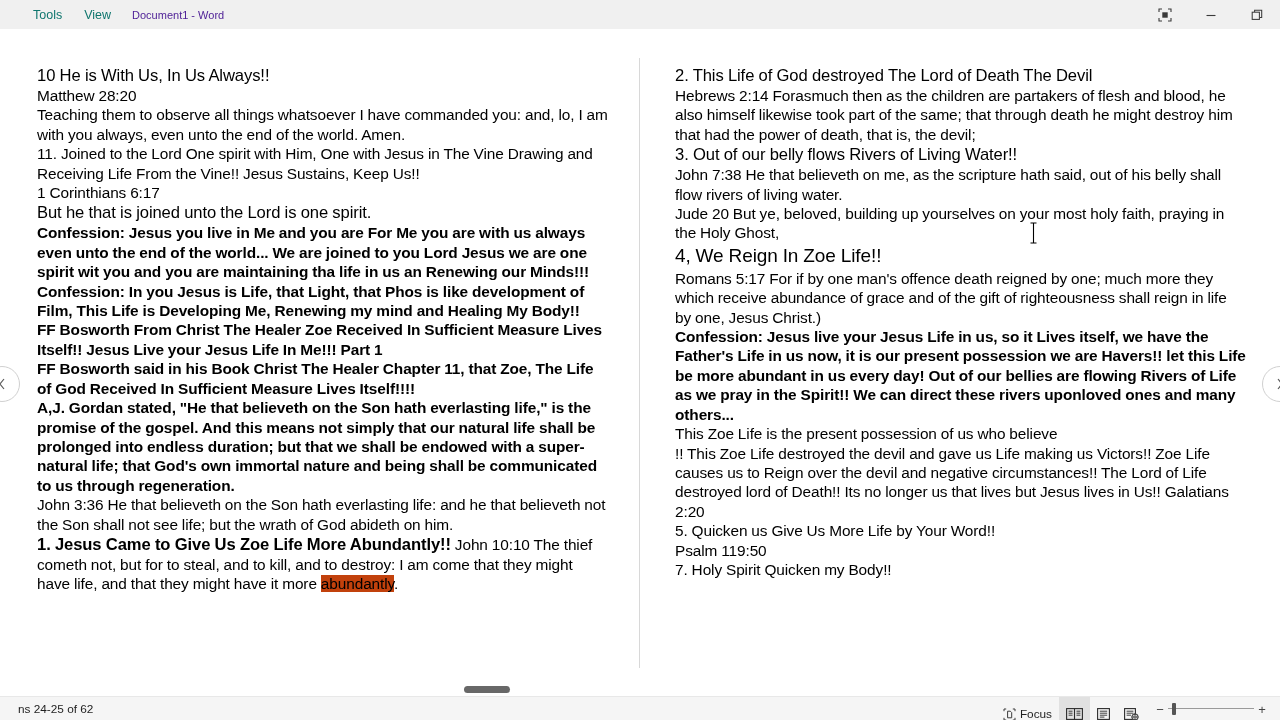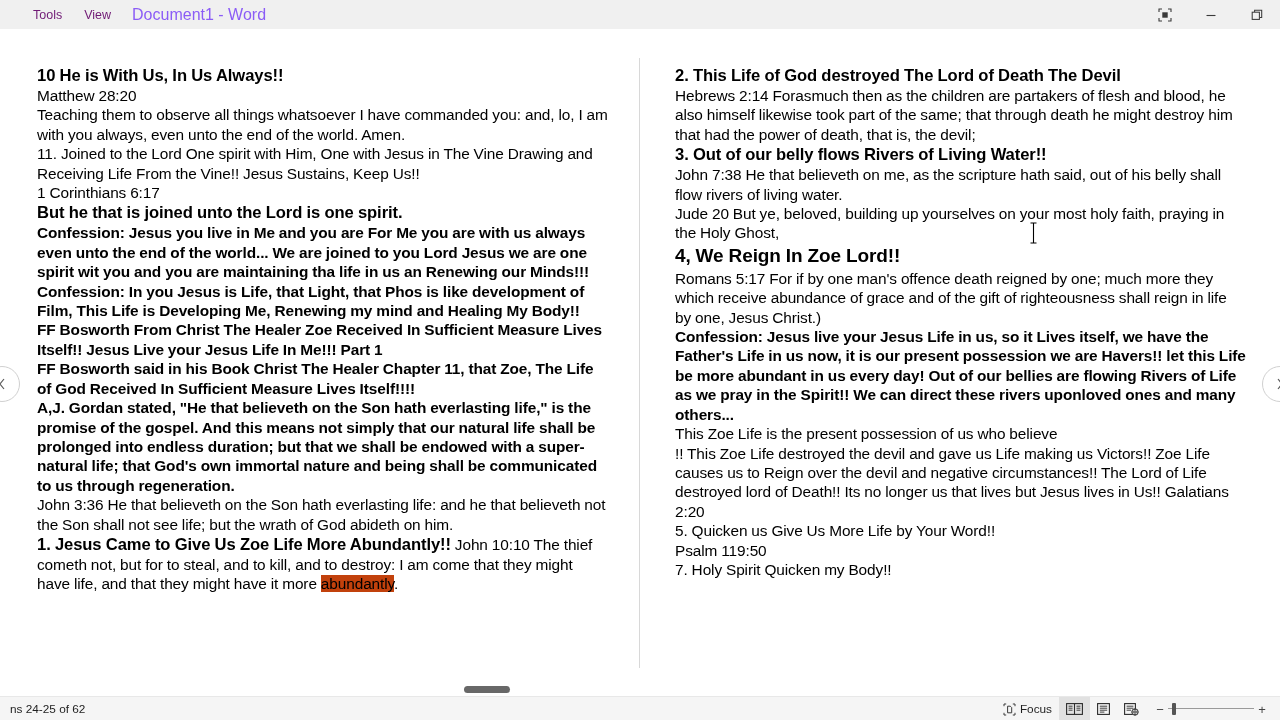--- a/index.html
+++ b/index.html
@@ -31,29 +31,29 @@
     align-items: center;
   }
   .tb-menu {
     display: flex;
     align-items: center;
     gap: 0px;
     margin-left: 22px;
   }
   .tb-item {
     font-size: 12.5px;
-    color: #701a75;
+    color: #0f766e;
     padding: 3px 11px;
     border-radius: 3px;
     cursor: default;
     white-space: nowrap;
   }
   .tb-title {
-    font-size: 16px;
-    color: #8b5cf6;
+    font-size: 11px;
+    color: #4c1d95;
     margin-left: 10px;
     white-space: nowrap;
   }
   .tb-spacer { flex: 1; }
   .tb-winbtns {
     display: flex;
     align-items: stretch;
     height: 29px;
   }
   .tb-winbtn {
@@ -94,21 +94,21 @@
   .col-left  { left: 37px; }
   .col-right { left: 675px; }
 
   .blk {
     font-size: 15.4px;
     line-height: 19.4px;
     margin: 0;
     letter-spacing: -0.1px;
     word-spacing: -0.2px;
   }
-  .h  { font-weight: bold; font-size: 16.6px; line-height: 21px; }
+  .h  { font-weight: normal; font-size: 16.6px; line-height: 21px; }
   .b  { font-weight: bold; }
   .hl { background: #c2410c; }
   .inline-normal { font-weight: normal; font-size: 15.4px; }
 
   
   .navcircle {
     position: absolute;
     width: 34px;
     height: 34px;
     border: 1px solid #d0d0d0;
@@ -153,33 +153,33 @@
     height: 24px;
     background: #f5f5f5;
     border-top: 1px solid #e8e8e8;
     display: flex;
     align-items: center;
   }
   .sb-left {
     font-size: 11.8px;
     color: #1f1f1f;
     margin-left: 0px;
-    padding-left: 10px;
+    padding-left: 18px;
     white-space: nowrap;
   }
   .sb-spacer { flex: 1; }
   .sb-right {
     display: flex;
     align-items: center;
     height: 24px;
     margin-right: 10px;
   }
   .sb-btn {
     display: flex;
-    align-items: center;
+    align-items: flex-end;
     gap: 4px;
     height: 24px;
     padding: 0 7px;
     cursor: default;
     font-size: 11.8px;
     color: #1f1f1f;
   }
   .sb-btn.active { background: #e1e1e1; }
   .sb-btn svg { display: block; }
   .zoomwrap {
@@ -290,21 +290,21 @@
       <div class="blk">John 3:36 He that believeth on the Son hath everlasting life: and he that believeth not the Son shall not see life; but the wrath of God abideth on him.</div>
       <div class="blk"><span class="b h" style="font-size:16.6px;">1. Jesus Came to Give Us Zoe Life More Abundantly!!</span><span class="inline-normal"> John 10:10 The thief cometh not, but for to steal, and to kill, and to destroy: I am come that they might have life, and that they might have it more </span><span class="hl">abundantly</span><span>.</span></div>
     </div>
 
     <div class="column col-right">
       <div class="blk h">2. This Life of God destroyed The Lord of Death The Devil</div>
       <div class="blk">Hebrews 2:14 Forasmuch then as the children are partakers of flesh and blood, he also himself likewise took part of the same; that through death he might destroy him that had the power of death, that is, the devil;</div>
       <div class="blk h">3. Out of our belly flows Rivers of Living Water!!</div>
       <div class="blk">John 7:38 He that believeth on me, as the scripture hath said, out of his belly shall flow rivers of living water.</div>
       <div class="blk">Jude 20 But ye, beloved, building up yourselves on your most holy faith, praying in the Holy Ghost,</div>
-      <div class="blk h" style="font-size:19px;line-height:26px;">4, We Reign In Zoe Lord!!</div>
+      <div class="blk h" style="font-size:19px;line-height:26px;">4, We Reign In Zoe Life!!</div>
       <div class="blk">Romans 5:17 For if by one man's offence death reigned by one; much more they which receive abundance of grace and of the gift of righteousness shall reign in life by one, Jesus Christ.)</div>
       <div class="blk b">Confession: Jesus live your Jesus Life in us, so it Lives itself, we have the Father's Life in us now, it is our present possession we are Havers!! let this Life be more abundant in us every day! Out of our bellies are flowing  Rivers of Life as we pray in the Spirit!! We can direct these rivers uponloved ones and many others...</div>
       <div class="blk">This Zoe Life is the present possession of us who believe</div>
       <div class="blk">!! This Zoe Life destroyed the devil and gave us Life making us Victors!! Zoe Life causes us to Reign over the devil and negative circumstances!! The Lord of Life destroyed lord of Death!! Its no longer us that lives but Jesus lives in Us!! Galatians 2:20</div>
       <div class="blk">5. Quicken us Give Us More Life by Your Word!!</div>
       <div class="blk">Psalm 119:50</div>
       <div class="blk">7. Holy Spirit Quicken my Body!!</div>
     </div>
 
     <div class="navcircle left">

